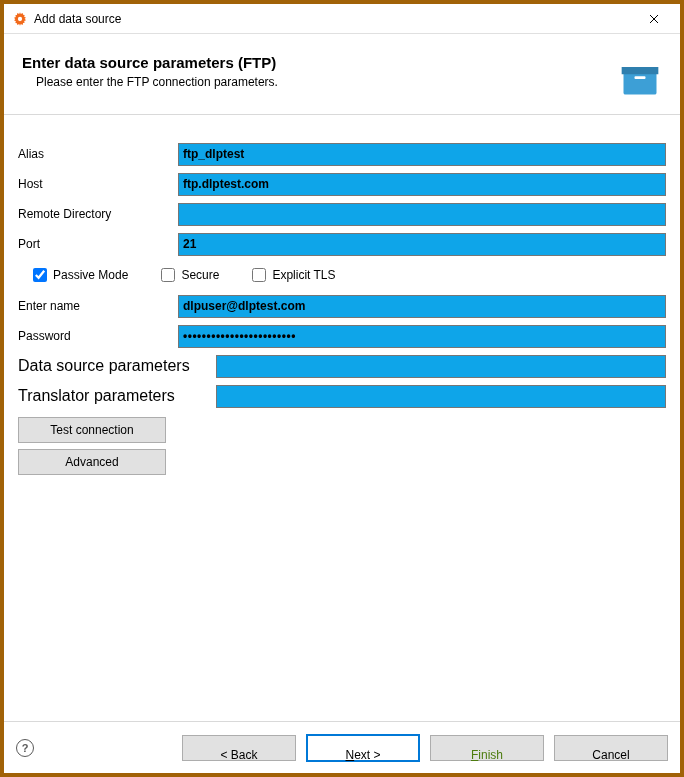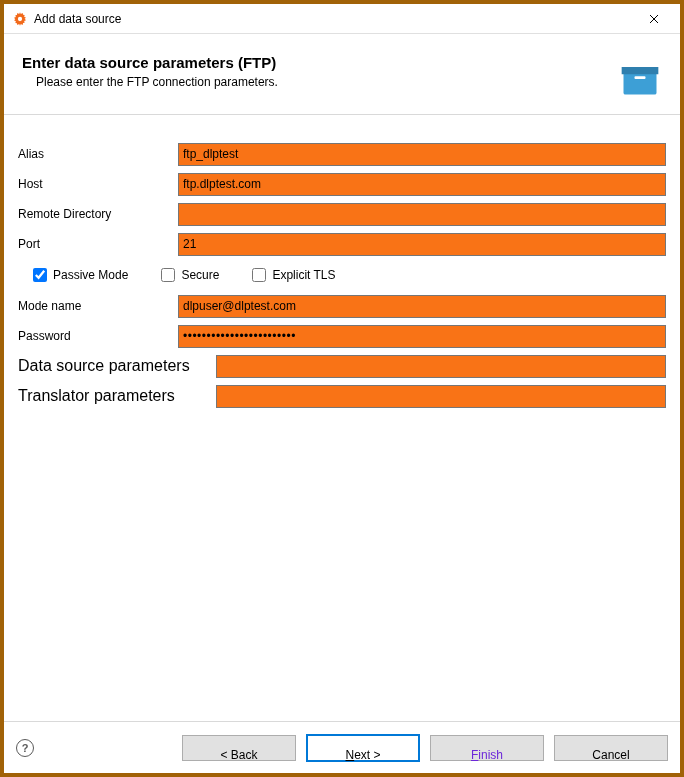--- a/index.html
+++ b/index.html
@@ -100,21 +100,22 @@
   }
   .row input[type="text"],
   .row input[type="password"] {
     flex: 1;
     height: 23px;
     border: 1px solid #767676;
     padding: 0 4px;
     font-family: inherit;
     font-size: 12px;
     outline: none;
-    background: #f97316;
+    background: #0ea5e9;
+    font-weight: bold;
   }
 
   .checkrow {
     display: flex;
     align-items: center;
     height: 28px;
     margin-top: 2px;
     margin-bottom: 4px;
   }
   .checkrow .cb {
@@ -175,21 +176,21 @@
     font-family: inherit;
     font-size: 12px;
     cursor: default;
     padding: 12px;
   }
   .footer button.primary {
     background: #fff;
     border: 2px solid #0078d7;
   }
   .footer button:disabled {
-    color: #6d28d9;
+    color: #4d7c0f;
   }
   .mn { text-decoration: underline; }
 </style>
 </head>
 <body>
 
 <div class="window">
 
   <div class="titlebar">
     <span class="gear">
@@ -254,39 +255,43 @@
         <input type="checkbox" id="cb-secure" style="">
         <span>Secure</span>
       </label>
       <label class="cb">
         <input type="checkbox" id="cb-explicit" style="">
         <span>Explicit TLS</span>
       </label>
     </div>
 
     <div class="row">
-      <div class="lbl">Mode name</div>
+      <div class="lbl">Enter name</div>
       <input type="text" value="dlpuser@dlptest.com" style="">
     </div>
 
     <div class="row">
       <div class="lbl">Password</div>
       <input type="text" class="focused" style="letter-spacing: 0.5px;" value="••••••••••••••••••••••••">
     </div>
 
     <div class="row">
       <div class="lblw">Data source parameters</div>
       <input type="text" value="" style="">
     </div>
 
     <div class="row">
       <div class="lblw">Translator parameters</div>
       <input type="text" value="" style="">
     </div>
 
+    <div class="btncol">
+      <button>Test connection</button>
+      <button>Advanced</button>
+    </div>
 
   </div>
 
   <div class="footer">
     <span class="help">?</span>
     <span class="spacer"></span>
     <button>&lt; Back</button>
     <button class="primary"><span class="mn">N</span><span>ext &gt;</span></button>
     <button disabled=""><span class="mn">F</span><span>inish</span></button>
     <button>Cancel</button>

